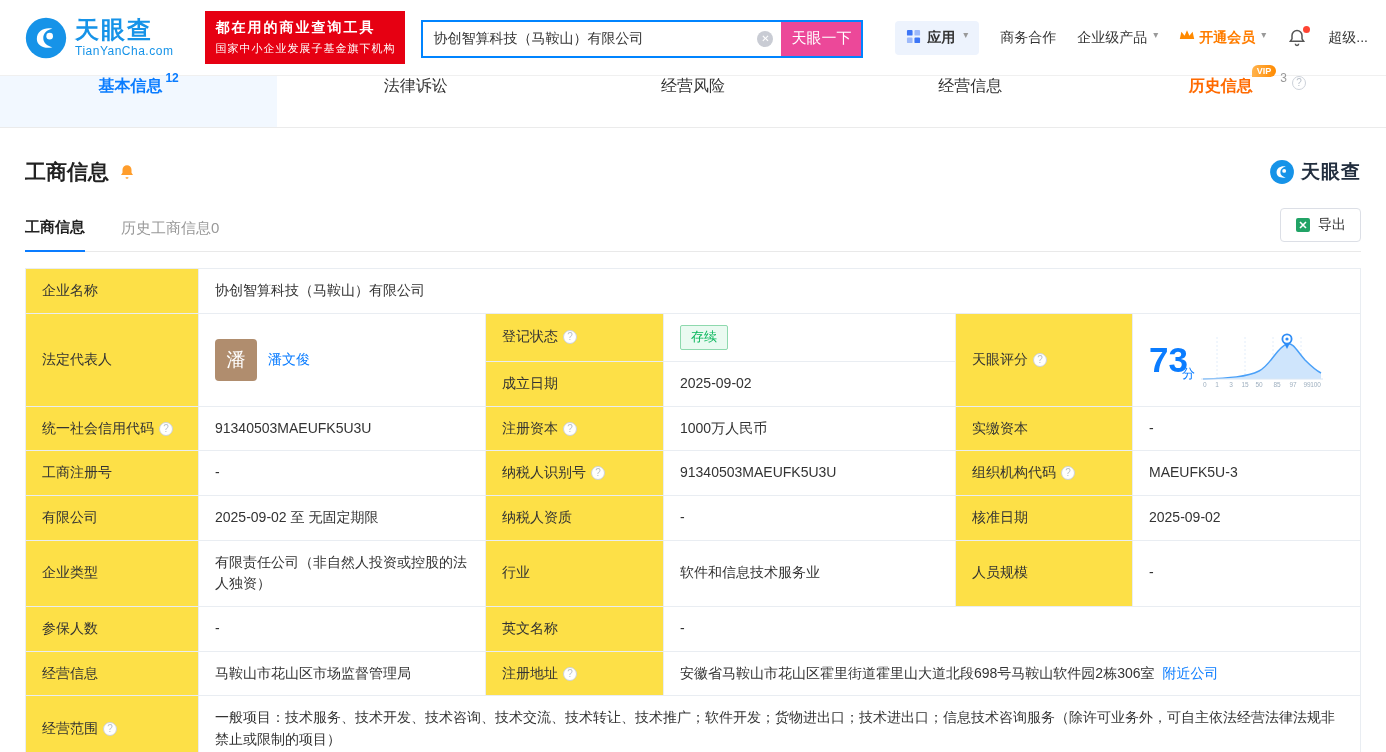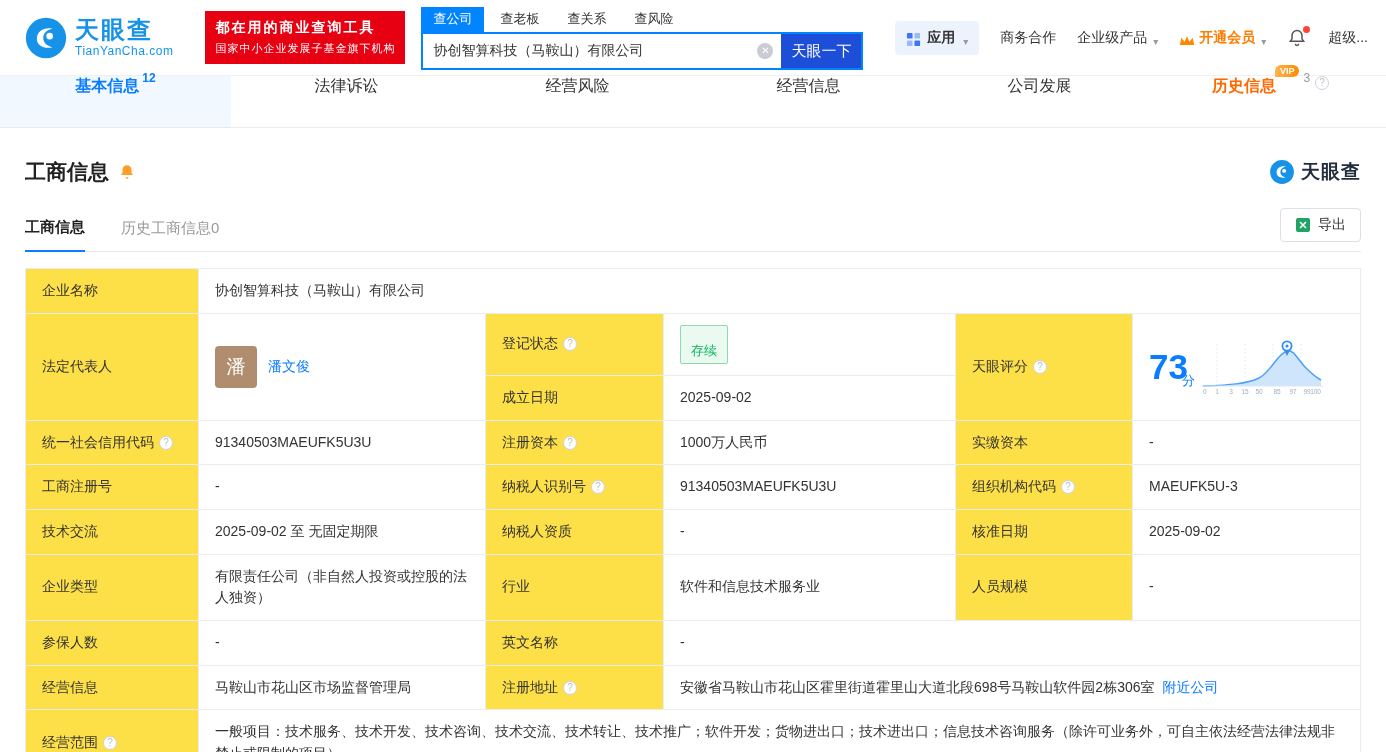--- a/index.html
+++ b/index.html
@@ -14,25 +14,25 @@
 .promo{background:#e60012;color:#fff;padding:8px 10px;margin-left:32px;cursor:pointer}
 .promo .l1{font-size:14px;font-weight:bold;letter-spacing:2px}
 .promo .l2{font-size:11px;margin-top:4px;letter-spacing:1px}
 .search{margin-left:16px;width:442px;margin-top:2px}
 .stabs{display:flex;gap:4px}
 .stab{font-size:13px;padding:3px 12px 4px;color:#333;cursor:pointer}
 .stab.active{background:#0084ff;color:#fff}
 .sbox{display:flex;align-items:center;border:2px solid #0084ff;height:38px;background:#fff}
 .sbox input{flex:1;border:0;outline:0;font-size:14px;padding:0 10px;color:#333;font-family:inherit;min-width:0}
 .clear{width:16px;height:16px;flex:none;border-radius:50%;background:#c9ccd4;color:#fff;font-size:10px;line-height:16px;text-align:center;margin-right:8px;cursor:pointer}
-.sbtn{width:80px;height:100%;flex:none;background:#1d4ed8;color:#fff;font-size:15px;border:0;cursor:pointer;font-family:inherit}
+.sbtn{width:80px;height:100%;flex:none;background:#ec4899;color:#fff;font-size:15px;border:0;cursor:pointer;font-family:inherit}
 .topnav{display:flex;align-items:center;gap:21px;margin-left:auto;font-size:14px;white-space:nowrap}
-.apps{display:flex;align-items:flex-end;gap:6px;background:#edf3fd;border-radius:4px;padding:8px 11px;cursor:pointer;font-weight:bold}
+.apps{display:flex;align-items:flex-start;gap:6px;background:#edf3fd;border-radius:4px;padding:8px 11px;cursor:pointer;font-weight:bold}
 .caret{font-size:10px;color:#999;margin-left:2px}
-.nav-item{cursor:pointer;color:#333;display:flex;align-items:flex-end;gap:4px}
+.nav-item{cursor:pointer;color:#333;display:flex;align-items:flex-start;gap:4px}
 .nav-item.vip{color:#ff7d00;font-weight:bold}
 .bell-wrap{position:relative;cursor:pointer;display:flex}
 .red-dot{position:absolute;top:-2px;right:-3px;width:7px;height:7px;border-radius:50%;background:#f43}
 
 .navtabs{display:flex;height:52px;border-bottom:1px solid #ebebeb}
 .navtab{flex:1;display:flex;align-items:flex-start;justify-content:center;font-size:16px;color:#333;cursor:pointer;position:relative}
 .navtab.active{color:#0a7cff;font-weight:bold;background:#f2f8ff}
 .cnt{font-size:12px;margin-left:3px;position:relative;top:-5px}
 .cnt.gray{color:#999;font-weight:normal}
 .navtab.history{color:#ff6a00;font-weight:bold}
@@ -49,21 +49,21 @@
 .subtab{margin-right:36px;padding-bottom:13px;font-size:15px;color:#999;cursor:pointer}
 .subtab.active{color:#222;font-weight:bold;border-bottom:2px solid #0a7cff;margin-bottom:-1px}
 .export{position:absolute;right:0;bottom:9px;display:flex;align-items:center;gap:7px;border:1px solid #dcdfe6;border-radius:4px;padding:7px 14px;font-size:14px;color:#333;background:#fff;cursor:pointer;font-family:inherit}
 
 table.info{width:100%;border-collapse:collapse;margin-top:16px;table-layout:fixed}
 .info td{border:1px solid #e9edf2;padding:11px 16px;font-size:14px;color:#333;vertical-align:middle;line-height:1.55;word-break:break-all}
 td.lbl{background:#fde047}
 .lnk{color:#0a7cff}
 .rep{display:flex;align-items:center;gap:11px}
 .avatar{width:42px;height:42px;flex:none;border-radius:4px;background:#b08d6e;color:#fff;font-size:19px;display:flex;align-items:center;justify-content:center;cursor:pointer}
-.status{display:inline-block;background:#eafaf1;border:1px solid #8ed9ae;color:#0bb75d;font-size:13px;padding:15px 10px 2px;border-radius:2px}
+.status{display:inline-block;background:#eafaf1;border:1px solid #8ed9ae;color:#0bb75d;font-size:13px;padding:1px 10px 2px;border-radius:2px}
 .score{display:flex;align-items:center;gap:0}
 .score-num{font-size:35px;font-weight:bold;color:#0a7cff;line-height:1}
 .score-unit{font-size:13px;color:#0a7cff;align-self:flex-end;margin:0 4px 4px -6px}
 .score-chart{flex:none}
 .addr a{margin-left:8px;white-space:nowrap}
 </style>
 </head>
 <body>
 
 <div class="header">
@@ -78,26 +78,20 @@
       <div class="s">TianYanCha.com</div>
     </div>
   </div>
 
   <div class="promo">
     <div class="l1">都在用的商业查询工具</div>
     <div class="l2">国家中小企业发展子基金旗下机构</div>
   </div>
 
   <div class="search">
-    <div class="stabs">
-      <span class="stab active">查公司</span>
-      <span class="stab">查老板</span>
-      <span class="stab">查关系</span>
-      <span class="stab">查风险</span>
-    </div>
     <div class="sbox">
       <input value="协创智算科技（马鞍山）有限公司" style="">
       <span class="clear">✕</span>
       <button class="sbtn">天眼一下</button>
     </div>
   </div>
 
   <div class="topnav">
     <div class="apps">
       <svg width="15" height="15" viewBox="0 0 16 16">
@@ -142,23 +136,20 @@
     <span class="cnt">12</span>
   </div>
   <div class="navtab">
     <span>法律诉讼</span>
   </div>
   <div class="navtab">
     <span>经营风险</span>
   </div>
   <div class="navtab">
     <span>经营信息</span>
-  </div>
-  <div class="navtab">
-    <span>公司发展</span>
   </div>
   <div class="navtab history">
     <span>历史信息</span>
     <span class="vip-badge">VIP</span>
     <span class="cnt gray">3</span>
     <span class="help">?</span>
   </div>
 </div>
 
 <div class="content">
@@ -278,21 +269,21 @@
           <span>纳税人识别号</span><span class="help">?</span>
         </td>
         <td>91340503MAEUFK5U3U</td>
         <td class="lbl">
           <span>组织机构代码</span><span class="help">?</span>
         </td>
         <td>MAEUFK5U-3</td>
       </tr>
 
       <tr>
-        <td class="lbl">技术交流</td>
+        <td class="lbl">有限公司</td>
         <td>2025-09-02 至 无固定期限</td>
         <td class="lbl">纳税人资质</td>
         <td>-</td>
         <td class="lbl">核准日期</td>
         <td>2025-09-02</td>
       </tr>
 
       <tr>
         <td class="lbl">企业类型</td>
         <td>有限责任公司（非自然人投资或控股的法人独资）</td>

